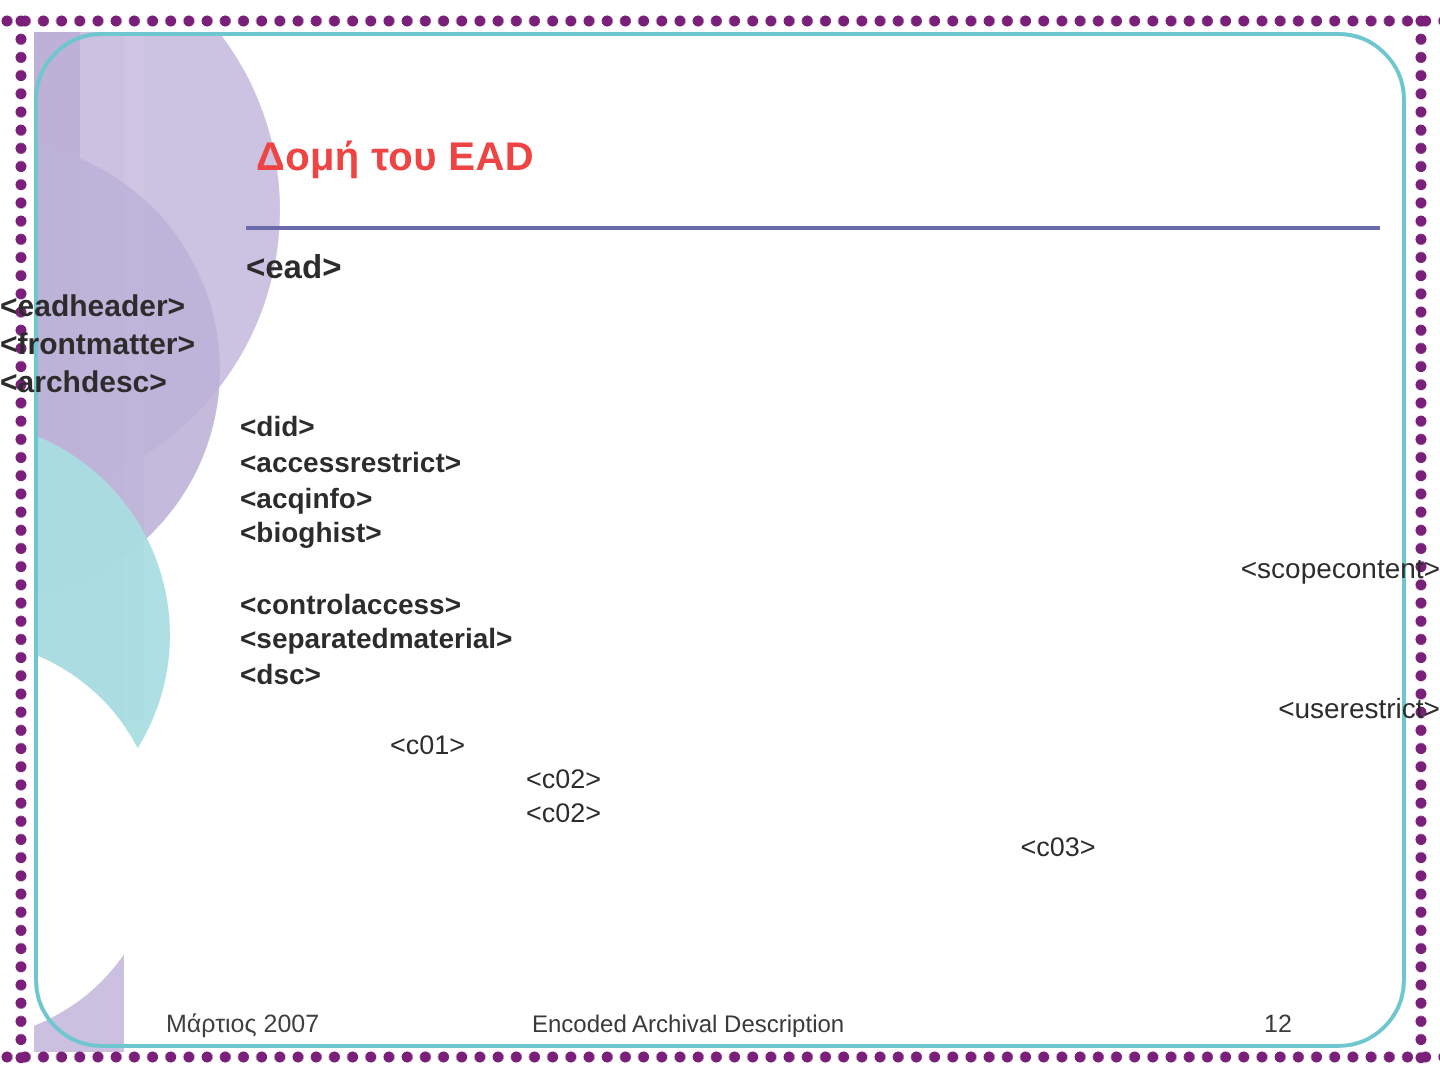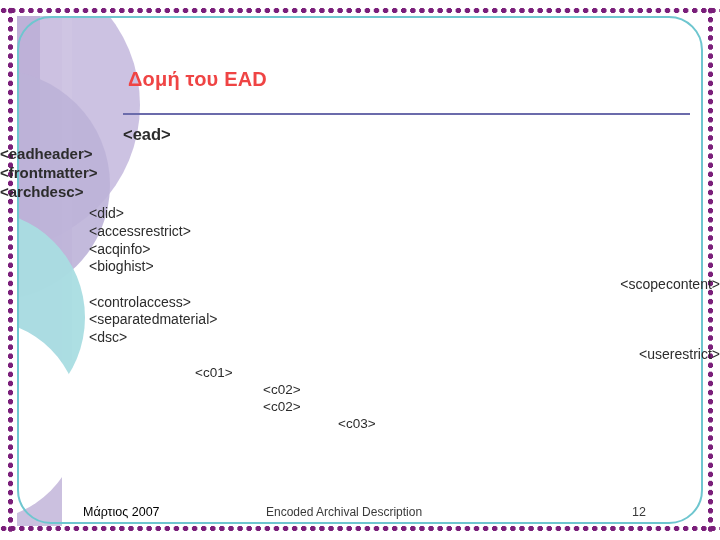--- a/index.html
+++ b/index.html
@@ -163,36 +163,36 @@
     top: 124px;
     width: 720px;
   }
   .tree .line {
     color: #2c2c2c;
     white-space: pre;
     line-height: 1.26;
   }
   .lvl0 { font-size: 16.5px; font-weight: bold; padding-left: 123px; }
   .lvl1 { font-size: 15px;   font-weight: bold; }
-  .lvl2 { font-size: 14px;   font-weight: normal; padding-left: 89px; }
+  .lvl2 { font-size: 14px;   font-weight: bold; padding-left: 120px; }
   .lvl3 { font-size: 14px;   font-weight: normal; padding-left: 175px; text-align: right; }
   .lvl-c01 { font-size: 13.5px; font-weight: normal; padding-left: 195px; }
   .lvl-c02 { font-size: 13.5px; font-weight: normal; padding-left: 263px; }
-  .lvl-c03 { font-size: 13.5px; font-weight: normal; padding-left: 338px; }
+  .lvl-c03 { font-size: 13.5px; font-weight: normal; padding-left: 338px; text-align: center; }
   .lvl-c04 { font-size: 13.5px; font-weight: normal; padding-left: 408px; }
 
   .gap-sm { height: 4px; }
 
   
   .footer-date {
     position: absolute;
     left: 83px;
     top: 505px;
     font-size: 12.5px;
-    color: #000000;
+    color: #404040;
     text-align: center;
   }
   .footer-center {
     position: absolute;
     left: 266px;
     top: 505px;
     font-size: 12px;
     color: #3a3a3a;
   }
   .footer-page {

